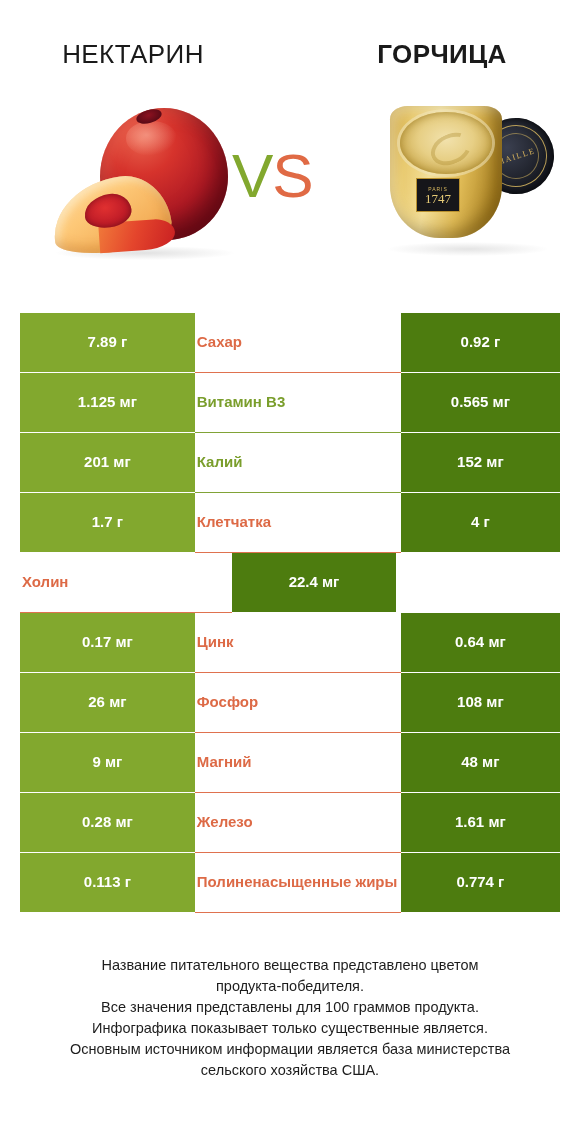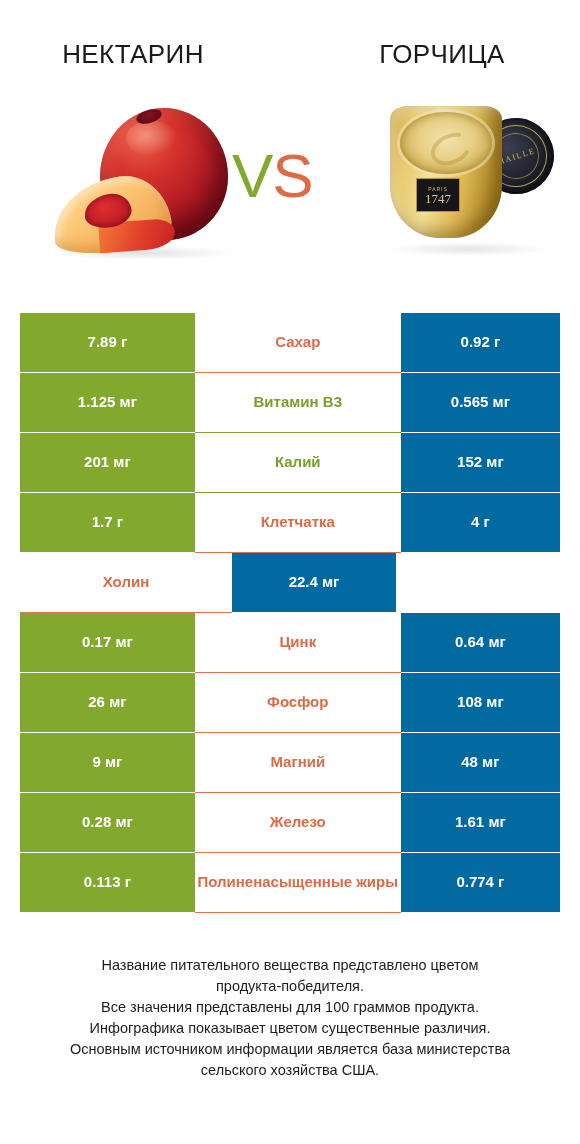--- a/index.html
+++ b/index.html
@@ -34,21 +34,21 @@
     align-items: center;
     justify-content: center;
     font-size: 26px;
     font-weight: 400;
     color: #1a1a1a;
     text-transform: uppercase;
     letter-spacing: 0.4px;
     padding-top: 28px;
   }
   .title-left { padding-right: 24px; }
-  .title-right { padding-left: 14px; }
+  .title-right { padding-left: 14px; font-weight: bold; }
 
   
   .hero {
     position: absolute;
     top: 86px;
     left: 0;
     width: 580px;
     height: 200px;
   }
 
@@ -278,33 +278,32 @@
   .row {
     position: relative;
     display: flex;
     height: 59px;
     margin-bottom: 1px;
   }
   .cell {
     display: flex;
     align-items: center;
     justify-content: center;
-    text-align: center;
     font-size: 15px;
     font-weight: 700;
     line-height: 1.12;
   }
   .cell-left {
     width: 180px;
     background: #82A82E;
     color: #ffffff;
   }
   .cell-right {
     width: 164px;
-    background: #0369a1;
+    background: #4d7c0f;
     color: #ffffff;
   }
   .cell-mid {
     width: 212px;
     background: #ffffff;
     position: relative;
     padding: 0 2px;
     white-space: nowrap;
     overflow: visible;
   }
@@ -453,18 +452,18 @@
           <span class="label">Полиненасыщенные жиры</span>
         </div>
         <div class="cell cell-right">0.774 г</div>
       </div>
     </div>
 
   <div class="footer" id="footer-text">
       <span class="line">Название питательного вещества представлено цветом</span>
       <span class="line">продукта-победителя.</span>
       <span class="line">Все значения представлены для 100 граммов продукта.</span>
-      <span class="line">Инфографика показывает цветом существенные различия.</span>
+      <span class="line">Инфографика показывает только существенные является.</span>
       <span class="line">Основным источником информации является база министерства</span>
       <span class="line">сельского хозяйства США.</span>
     </div>
 
 </div>
 
 </body></html>

